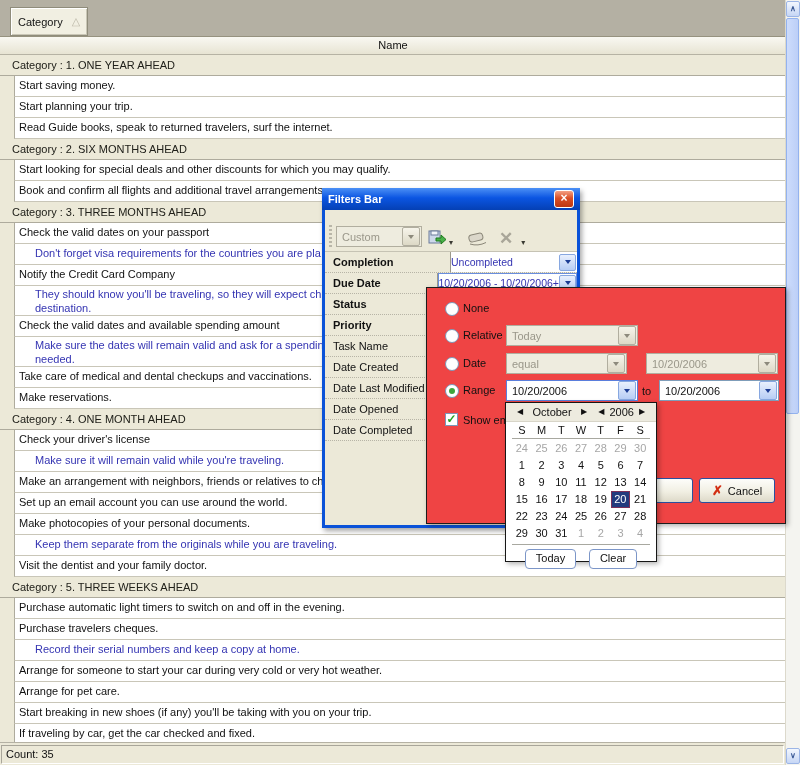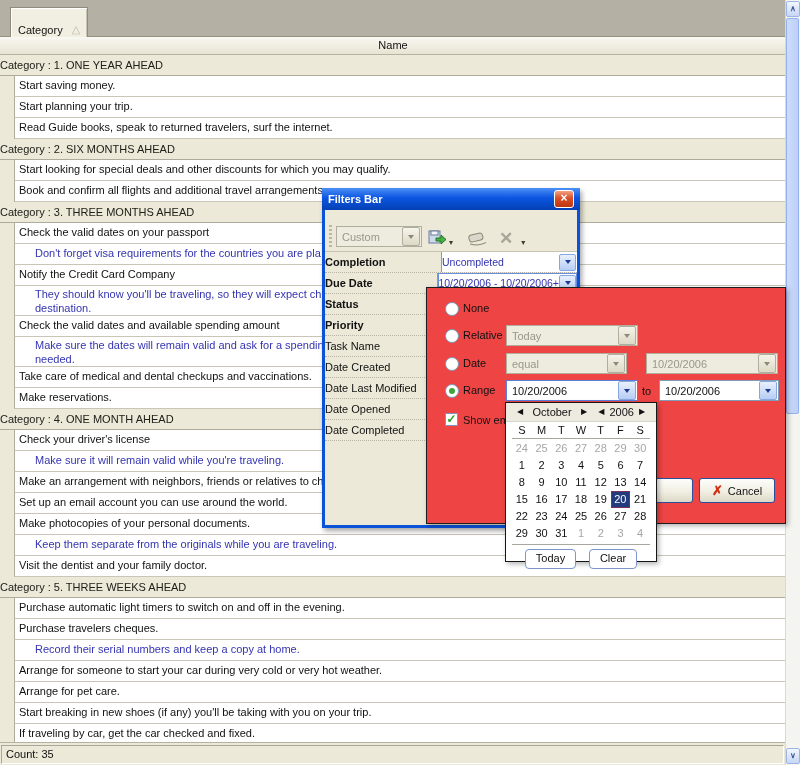--- a/index.html
+++ b/index.html
@@ -2,35 +2,35 @@
 <html><head>
 <meta charset="utf-8">
 <style>
   html,body{margin:0;padding:0;}
   .screen{position:relative;width:800px;height:765px;background:#ece9d8;
     font-family:"Liberation Sans",sans-serif;font-size:11px;color:#111;overflow:hidden;}
 
   
   .groupbar{position:absolute;left:0;top:0;width:786px;height:36px;background:#b4b0a3;
     border-bottom:1px solid #96927f;}
-  .groupbtn{position:absolute;left:10px;top:7px;height:21px;padding:11px 7px;display:flex;
+  .groupbtn{position:absolute;left:10px;top:7px;height:21px;padding:3px 7px;display:flex;
     align-items:center;gap:9px;background:#f1efe2;border:1px solid #8f8c7b;
     box-shadow:inset 1px 1px 0 #fff, inset -1px -1px 0 #c9c6b6;cursor:default;}
   .sorttri{color:#bdb9a9;font-size:11px;line-height:11px;}
 
   
   .colheader{position:absolute;left:0;top:37px;width:786px;height:17px;
     background:linear-gradient(#f9f8f2,#e7e4d3);border-bottom:1px solid #b6b3a4;
     text-align:center;line-height:17px;}
 
   
   .list{position:absolute;left:0;top:55px;width:786px;height:687px;background:#ece9d8;overflow:hidden;}
   .lrow{box-sizing:border-box;height:21px;}
   .lrow.two{height:30px;}
-  .lrow.group{line-height:20px;padding-left:0;background:#ece9d8;
+  .lrow.group{line-height:20px;padding-left:12px;background:#ece9d8;
     border-bottom:1px solid #aeab9d;color:#20201a;}
   .lcell{box-sizing:border-box;margin-left:14px;height:100%;background:#fff;
     border-left:1px solid #aeab9d;border-bottom:1px solid #c9c6b8;
     padding-left:4px;line-height:19px;white-space:nowrap;overflow:hidden;}
   .lrow.note .lcell{color:#3434b2;padding-left:20px;}
   .lrow.two .lcell{line-height:14px;padding-top:1px;}
 
   
   .statusbar{position:absolute;left:0;top:742px;width:786px;height:23px;background:#ece9d8;
     border-top:1px solid #b5b2a4;}
@@ -71,21 +71,21 @@
   .combo.enabled .cbtn{background:linear-gradient(#e9f0fd,#b7cdf4);border-color:#87a7e0;}
   .combo.focus{border-color:#5a7edc;}
   .tri{width:0;height:0;border-left:3px solid transparent;border-right:3px solid transparent;
     border-top:4px solid #8d8a7c;}
   .combo.enabled .tri{border-top-color:#1c3c94;}
   .tbico{display:flex;align-items:center;margin-left:6px;}
   .xglyph{color:#a9a699;font-size:17px;font-weight:bold;line-height:17px;}
   .miniarrow{font-size:8px;color:#3a3a32;margin-left:1px;}
   .fgrid{}
   .frow{display:flex;height:21px;box-sizing:border-box;border-bottom:1px dotted #b7b4a6;}
-  .flabel{box-sizing:border-box;width:117px;line-height:20px;
+  .flabel{box-sizing:border-box;width:126px;padding-left:8px;line-height:20px;
     border-right:1px solid #9c998b;white-space:nowrap;overflow:hidden;}
   .flabel.b{font-weight:bold;}
   .fval{flex:1;background:#fff;display:flex;align-items:center;}
   .fval.active{outline:1px solid #6a8ede;outline-offset:-1px;}
   .fvtext{flex:1;color:#3434b2;font-size:10.5px;white-space:nowrap;overflow:hidden;}
   .ddbtn{width:17px;height:17px;margin-right:1px;box-sizing:border-box;
     background:linear-gradient(#e9f0fd,#b7cdf4);border:1px solid #87a7e0;border-radius:2px;
     display:flex;align-items:center;justify-content:center;}
   .ddbtn .tri{border-top-color:#1c3c94;}
 

